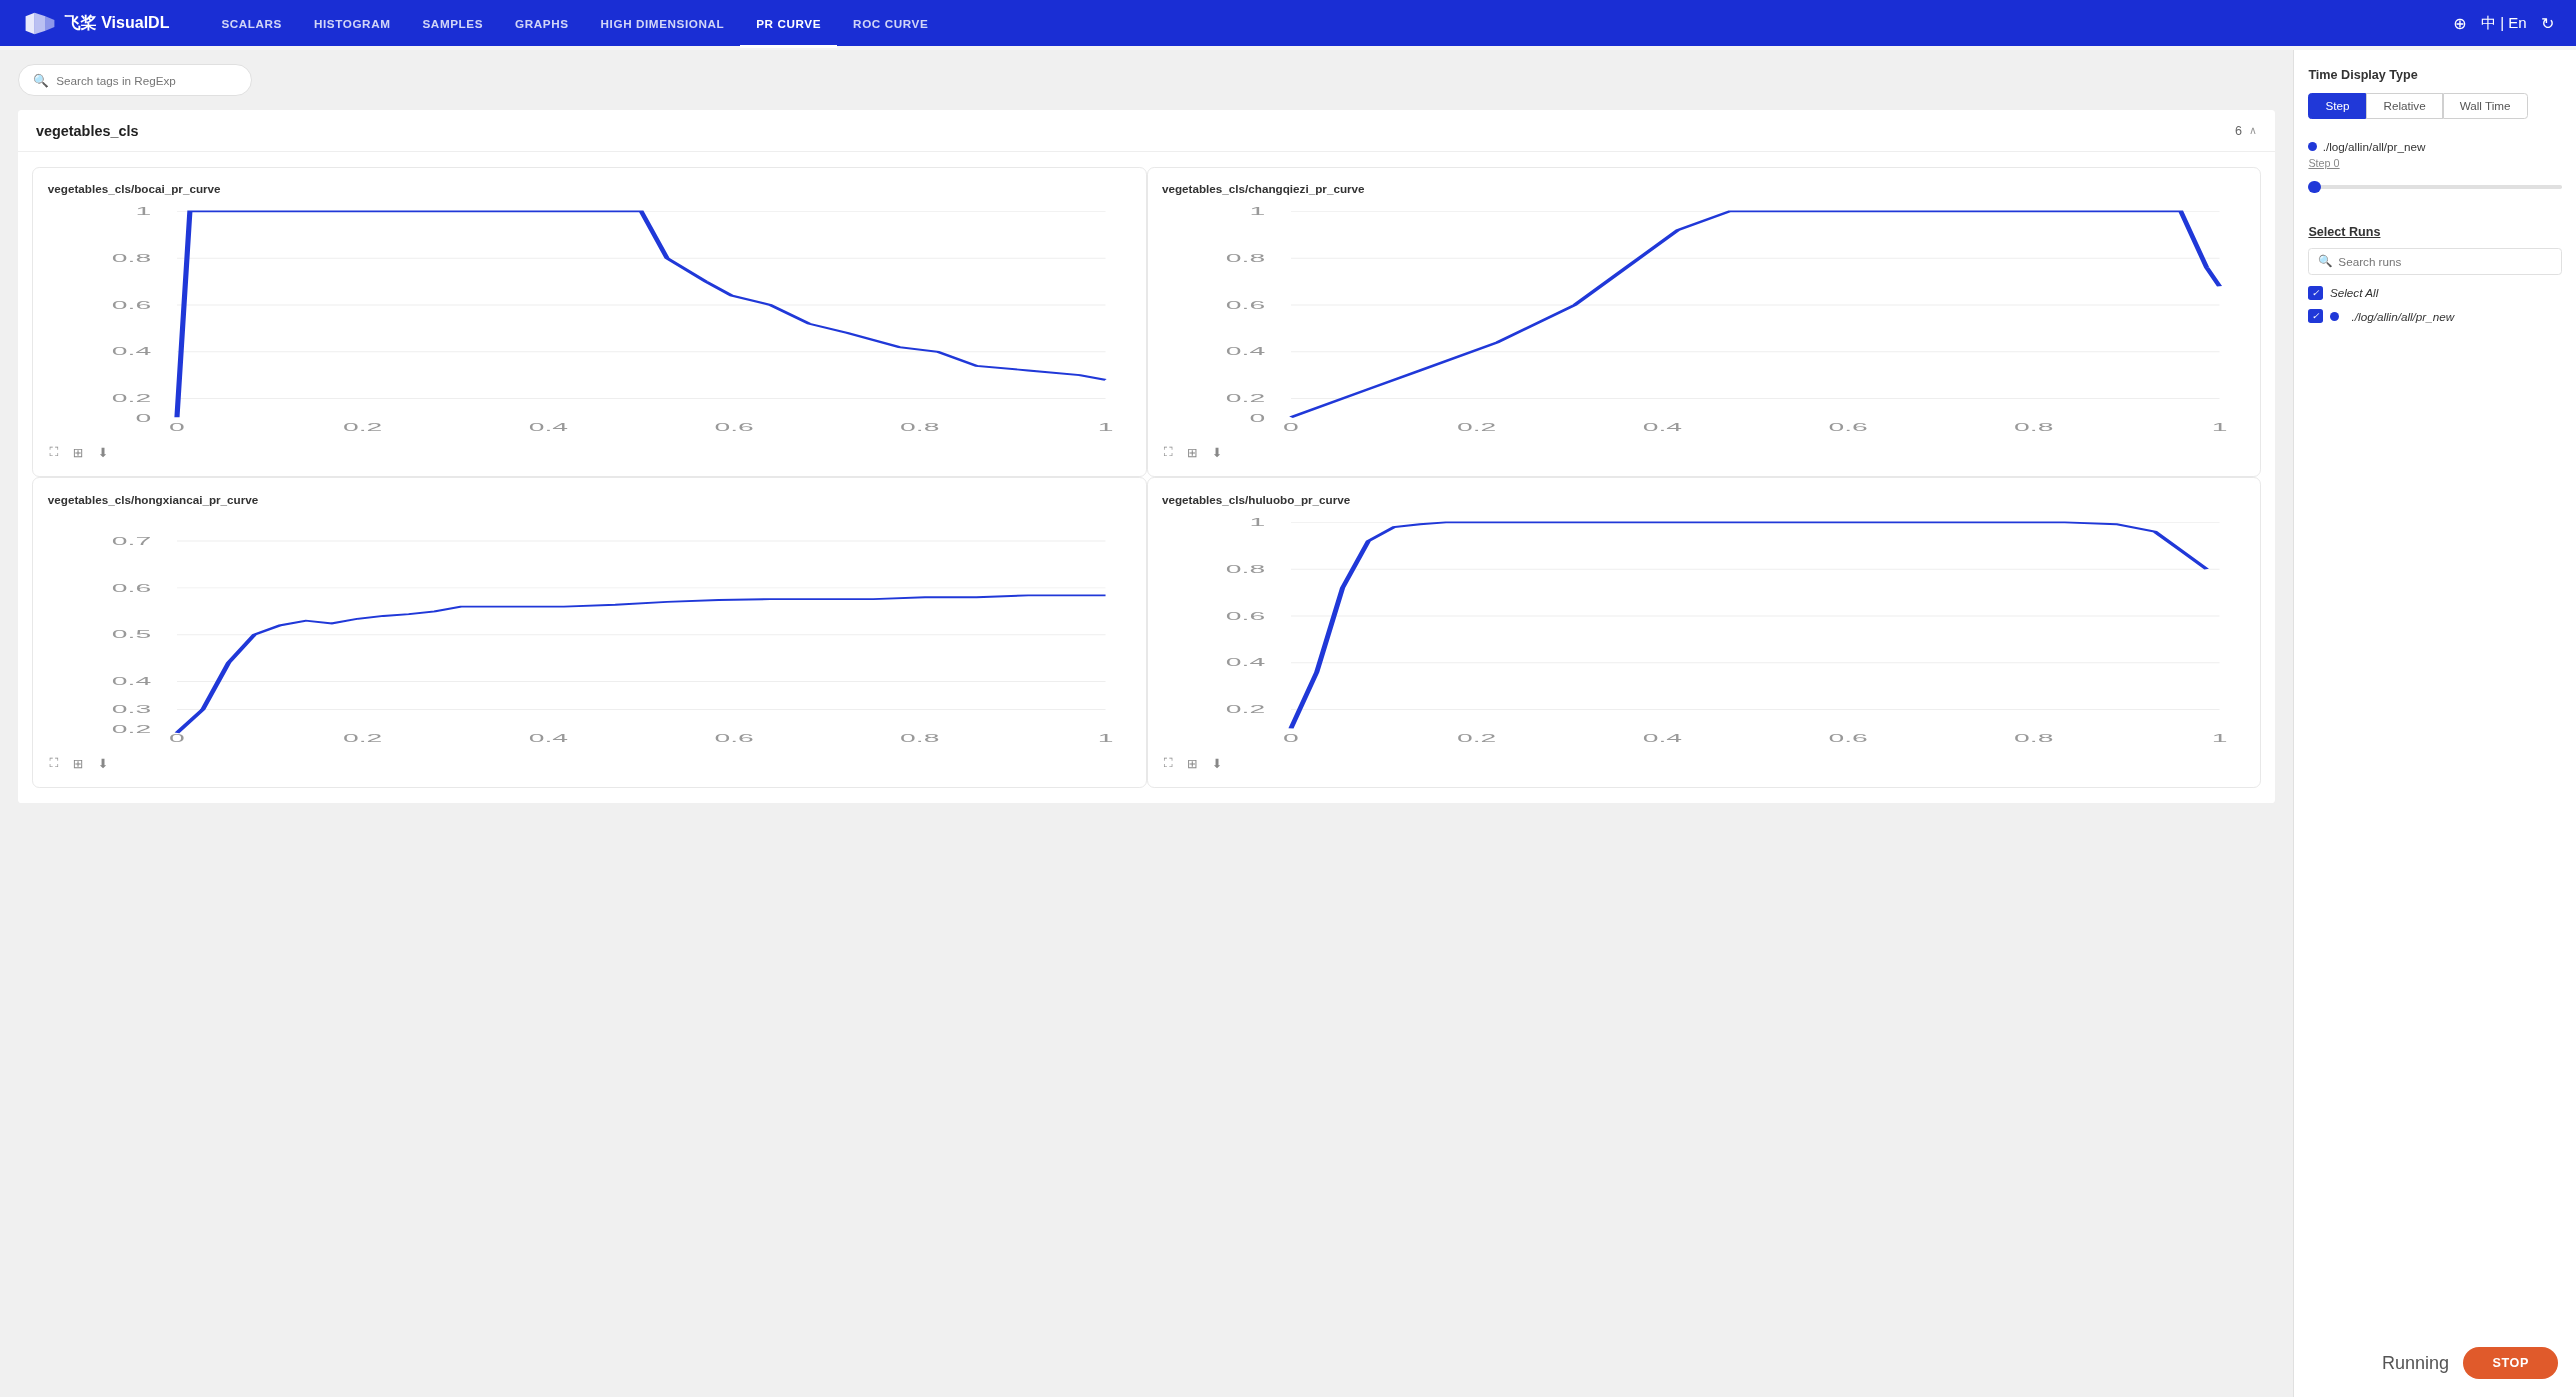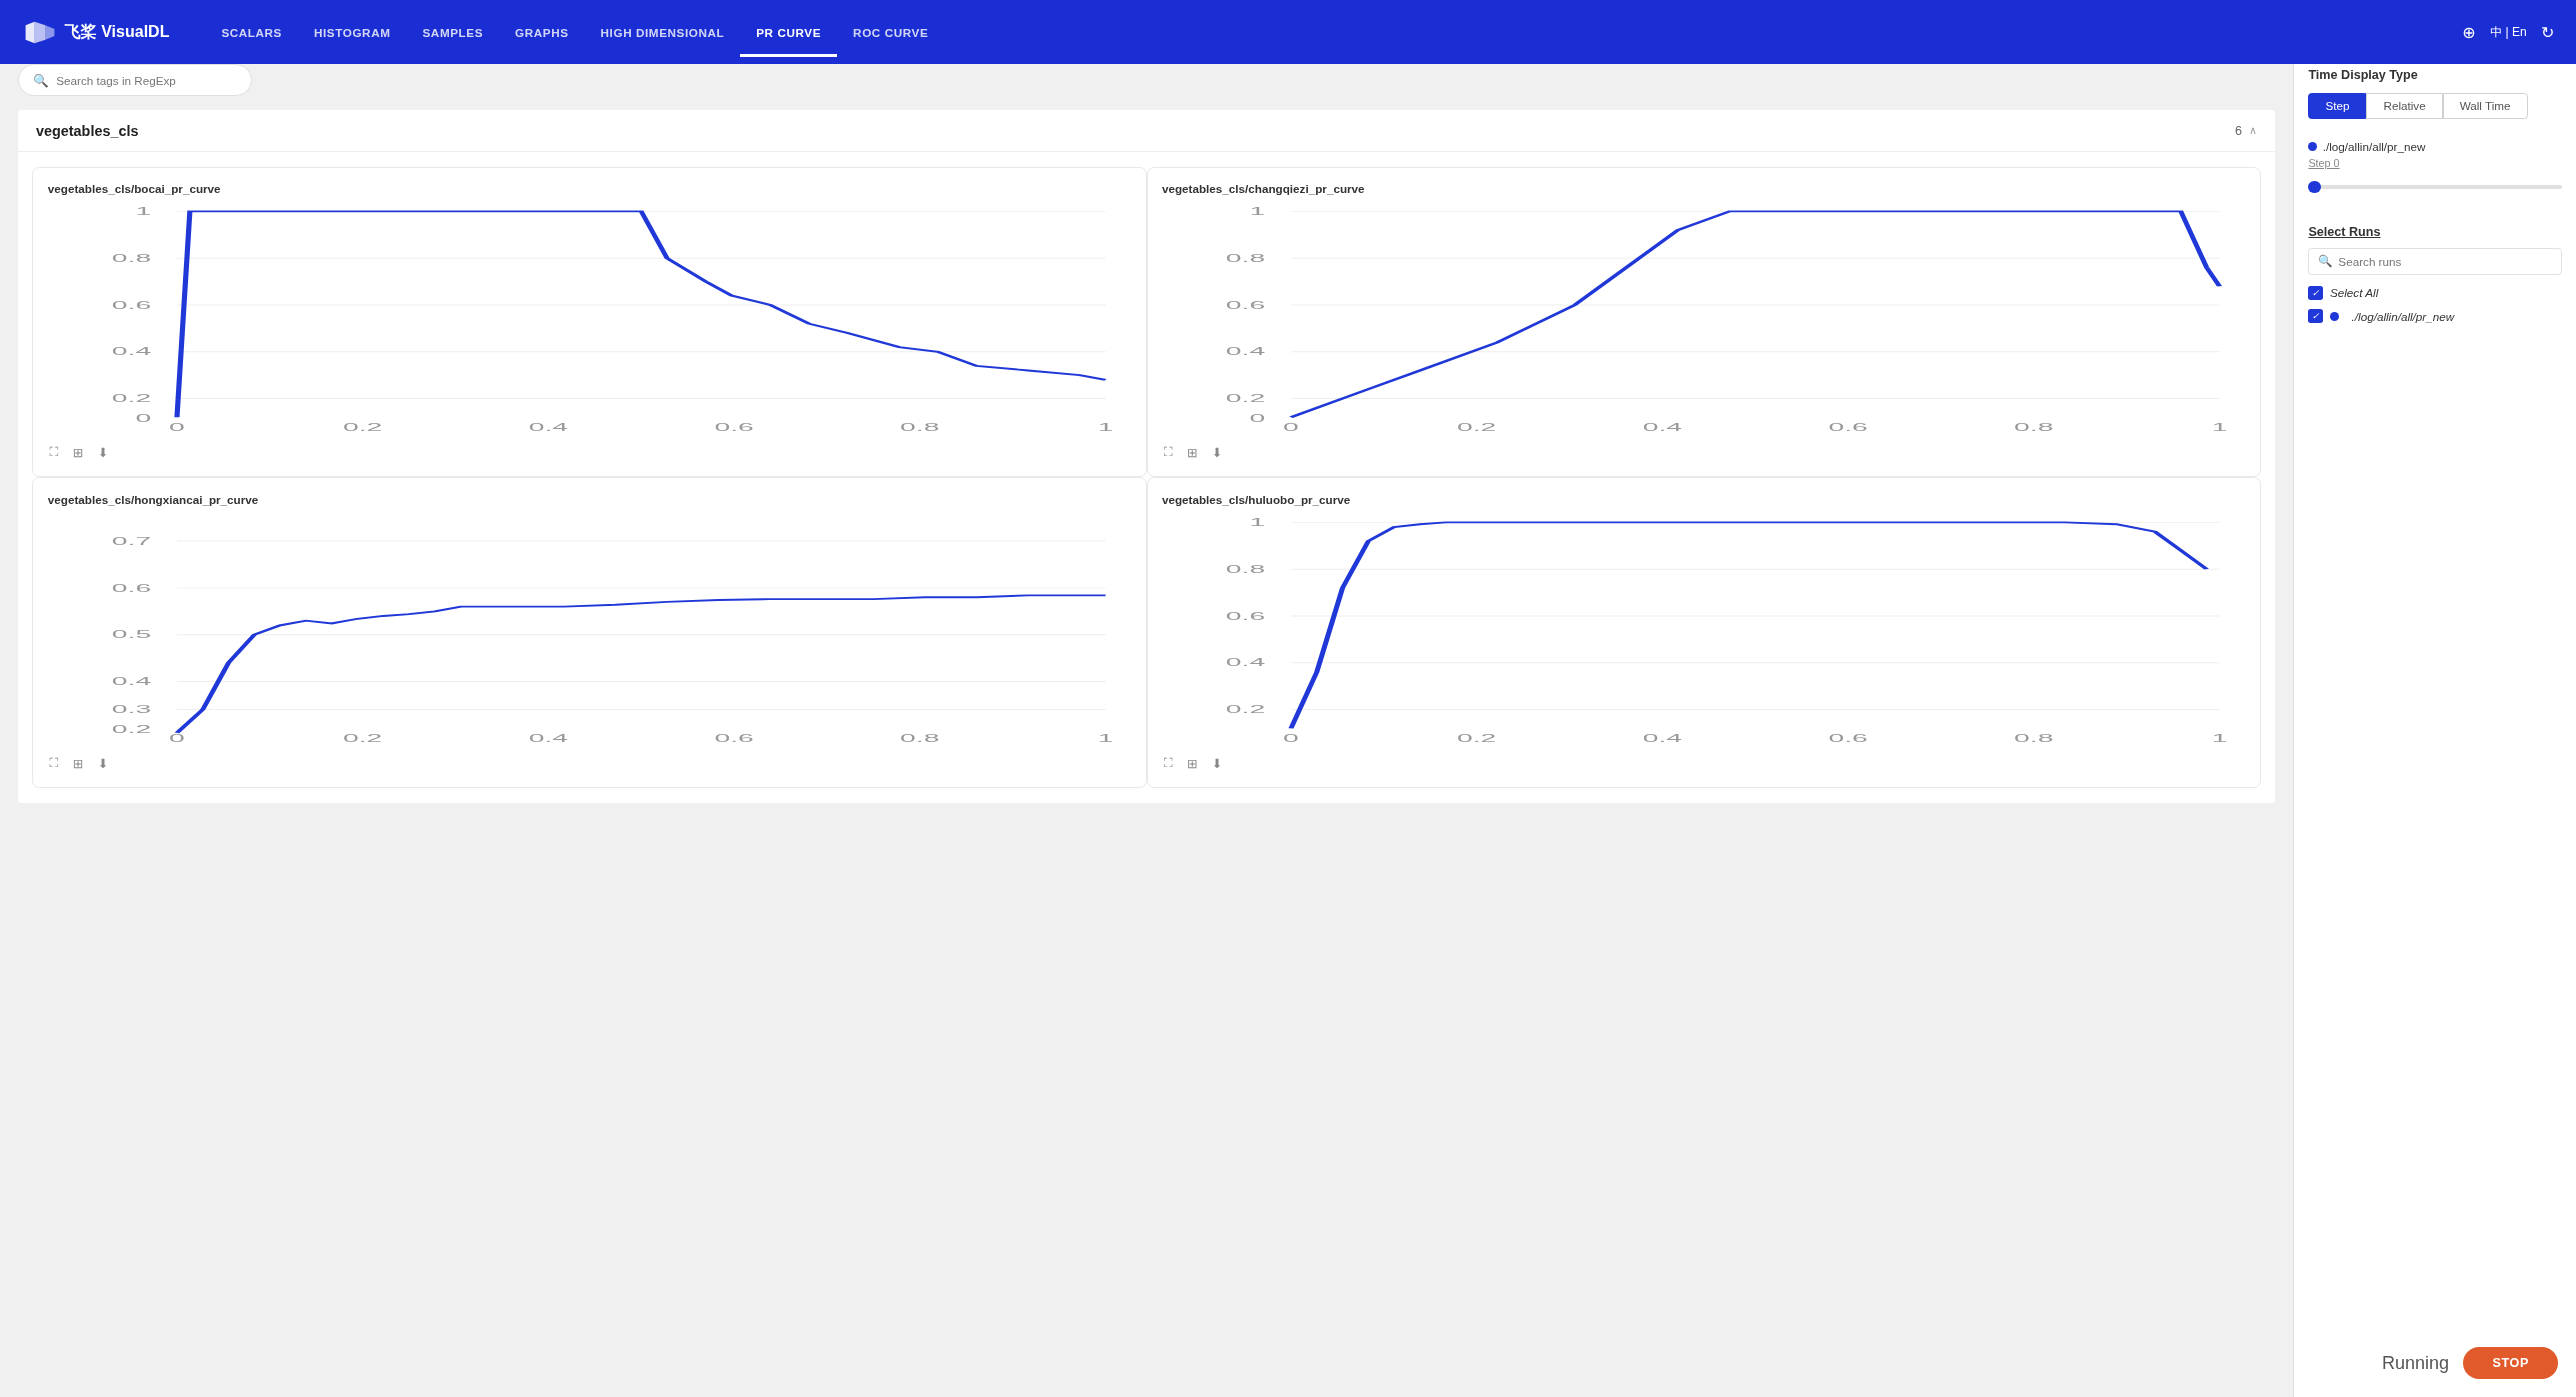--- a/index.html
+++ b/index.html
@@ -4,21 +4,21 @@
   <style>
     * { box-sizing: border-box; margin: 0; padding: 0; }
     body { font-family: -apple-system, BlinkMacSystemFont, 'Segoe UI', sans-serif; background: #f5f5f5; overflow: hidden; }
 
     
     .header {
       background: #1a2ed4;
       display: flex;
       align-items: center;
       padding: 0 21.6px;
-      height: 64px;
+      height: 46px;
       position: fixed;
       top: 0; left: 0; right: 0;
       z-index: 100;
     }
     .logo {
       display: flex;
       align-items: center;
       color: white;
       font-size: 16px;
       font-weight: bold;
@@ -64,21 +64,21 @@
       gap: 14.4px;
       margin-left: auto;
     }
     .header-icon {
       color: white;
       font-size: 16px;
       cursor: pointer;
     }
     .header-lang {
       color: white;
-      font-size: 12px;
+      font-size: 15px;
       cursor: pointer;
     }
 
     
     .page {
       display: flex;
       margin-top: 50px;
       height: calc(100vh - 50px);
     }
 

